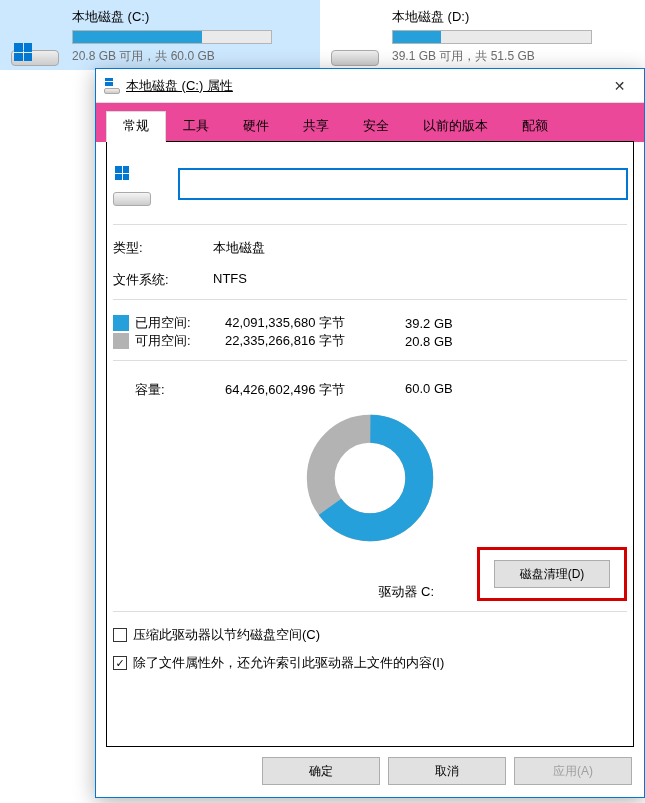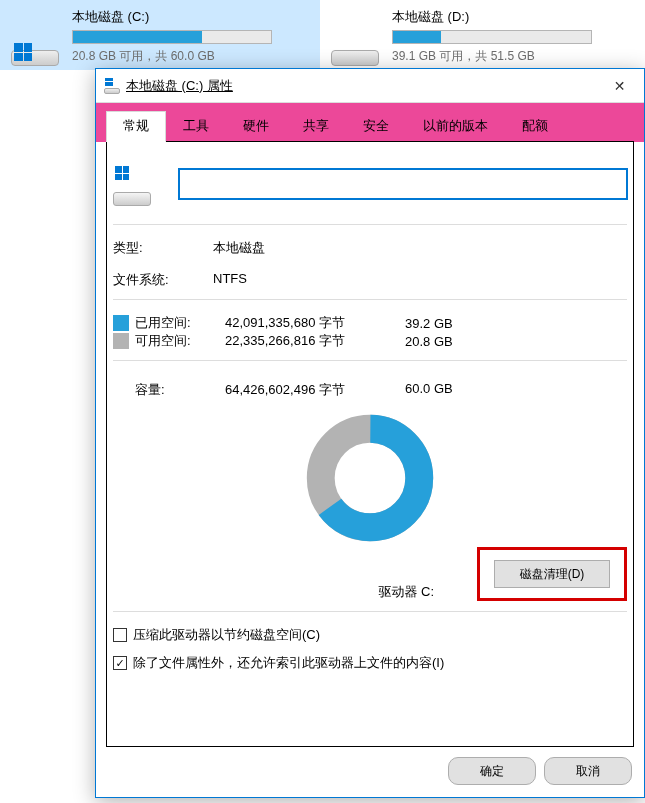--- a/index.html
+++ b/index.html
@@ -233,21 +233,21 @@
     .checkbox-box {
       width:14px; height:14px; border:1px solid #333;
       display:flex; align-items:center; justify-content:center;
       font-size:11px; line-height:0;
     }
     
     .dialog-buttons {
       display:flex; justify-content:flex-end; gap:8px;
       padding: 10px 12px 12px 12px;
     }
-    .dialog-buttons .win-btn { width: 88px; height: 28px; border-radius: 10px; }
+    .dialog-buttons .win-btn { width: 118px; height: 28px; }
   </style>
 </head>
 <body>
 
 <div class="explorer-bg">
   <div class="drive-item selected">
     <div class="drive-icon-wrap">
       <div class="drive-icon-disk">
           <div class="drive-icon-logo">
             <span></span>
@@ -372,14 +372,15 @@
     </div>
     <div class="checkbox-row">
       <div class="checkbox-box">✓</div>
       <div>除了文件属性外，还允许索引此驱动器上文件的内容(I)</div>
     </div>
   </div>
 
   <div class="dialog-buttons">
     <button class="win-btn">确定</button>
     <button class="win-btn">取消</button>
+    <button class="win-btn" disabled="">应用(A)</button>
   </div>
 </div>
 
 </body></html>

